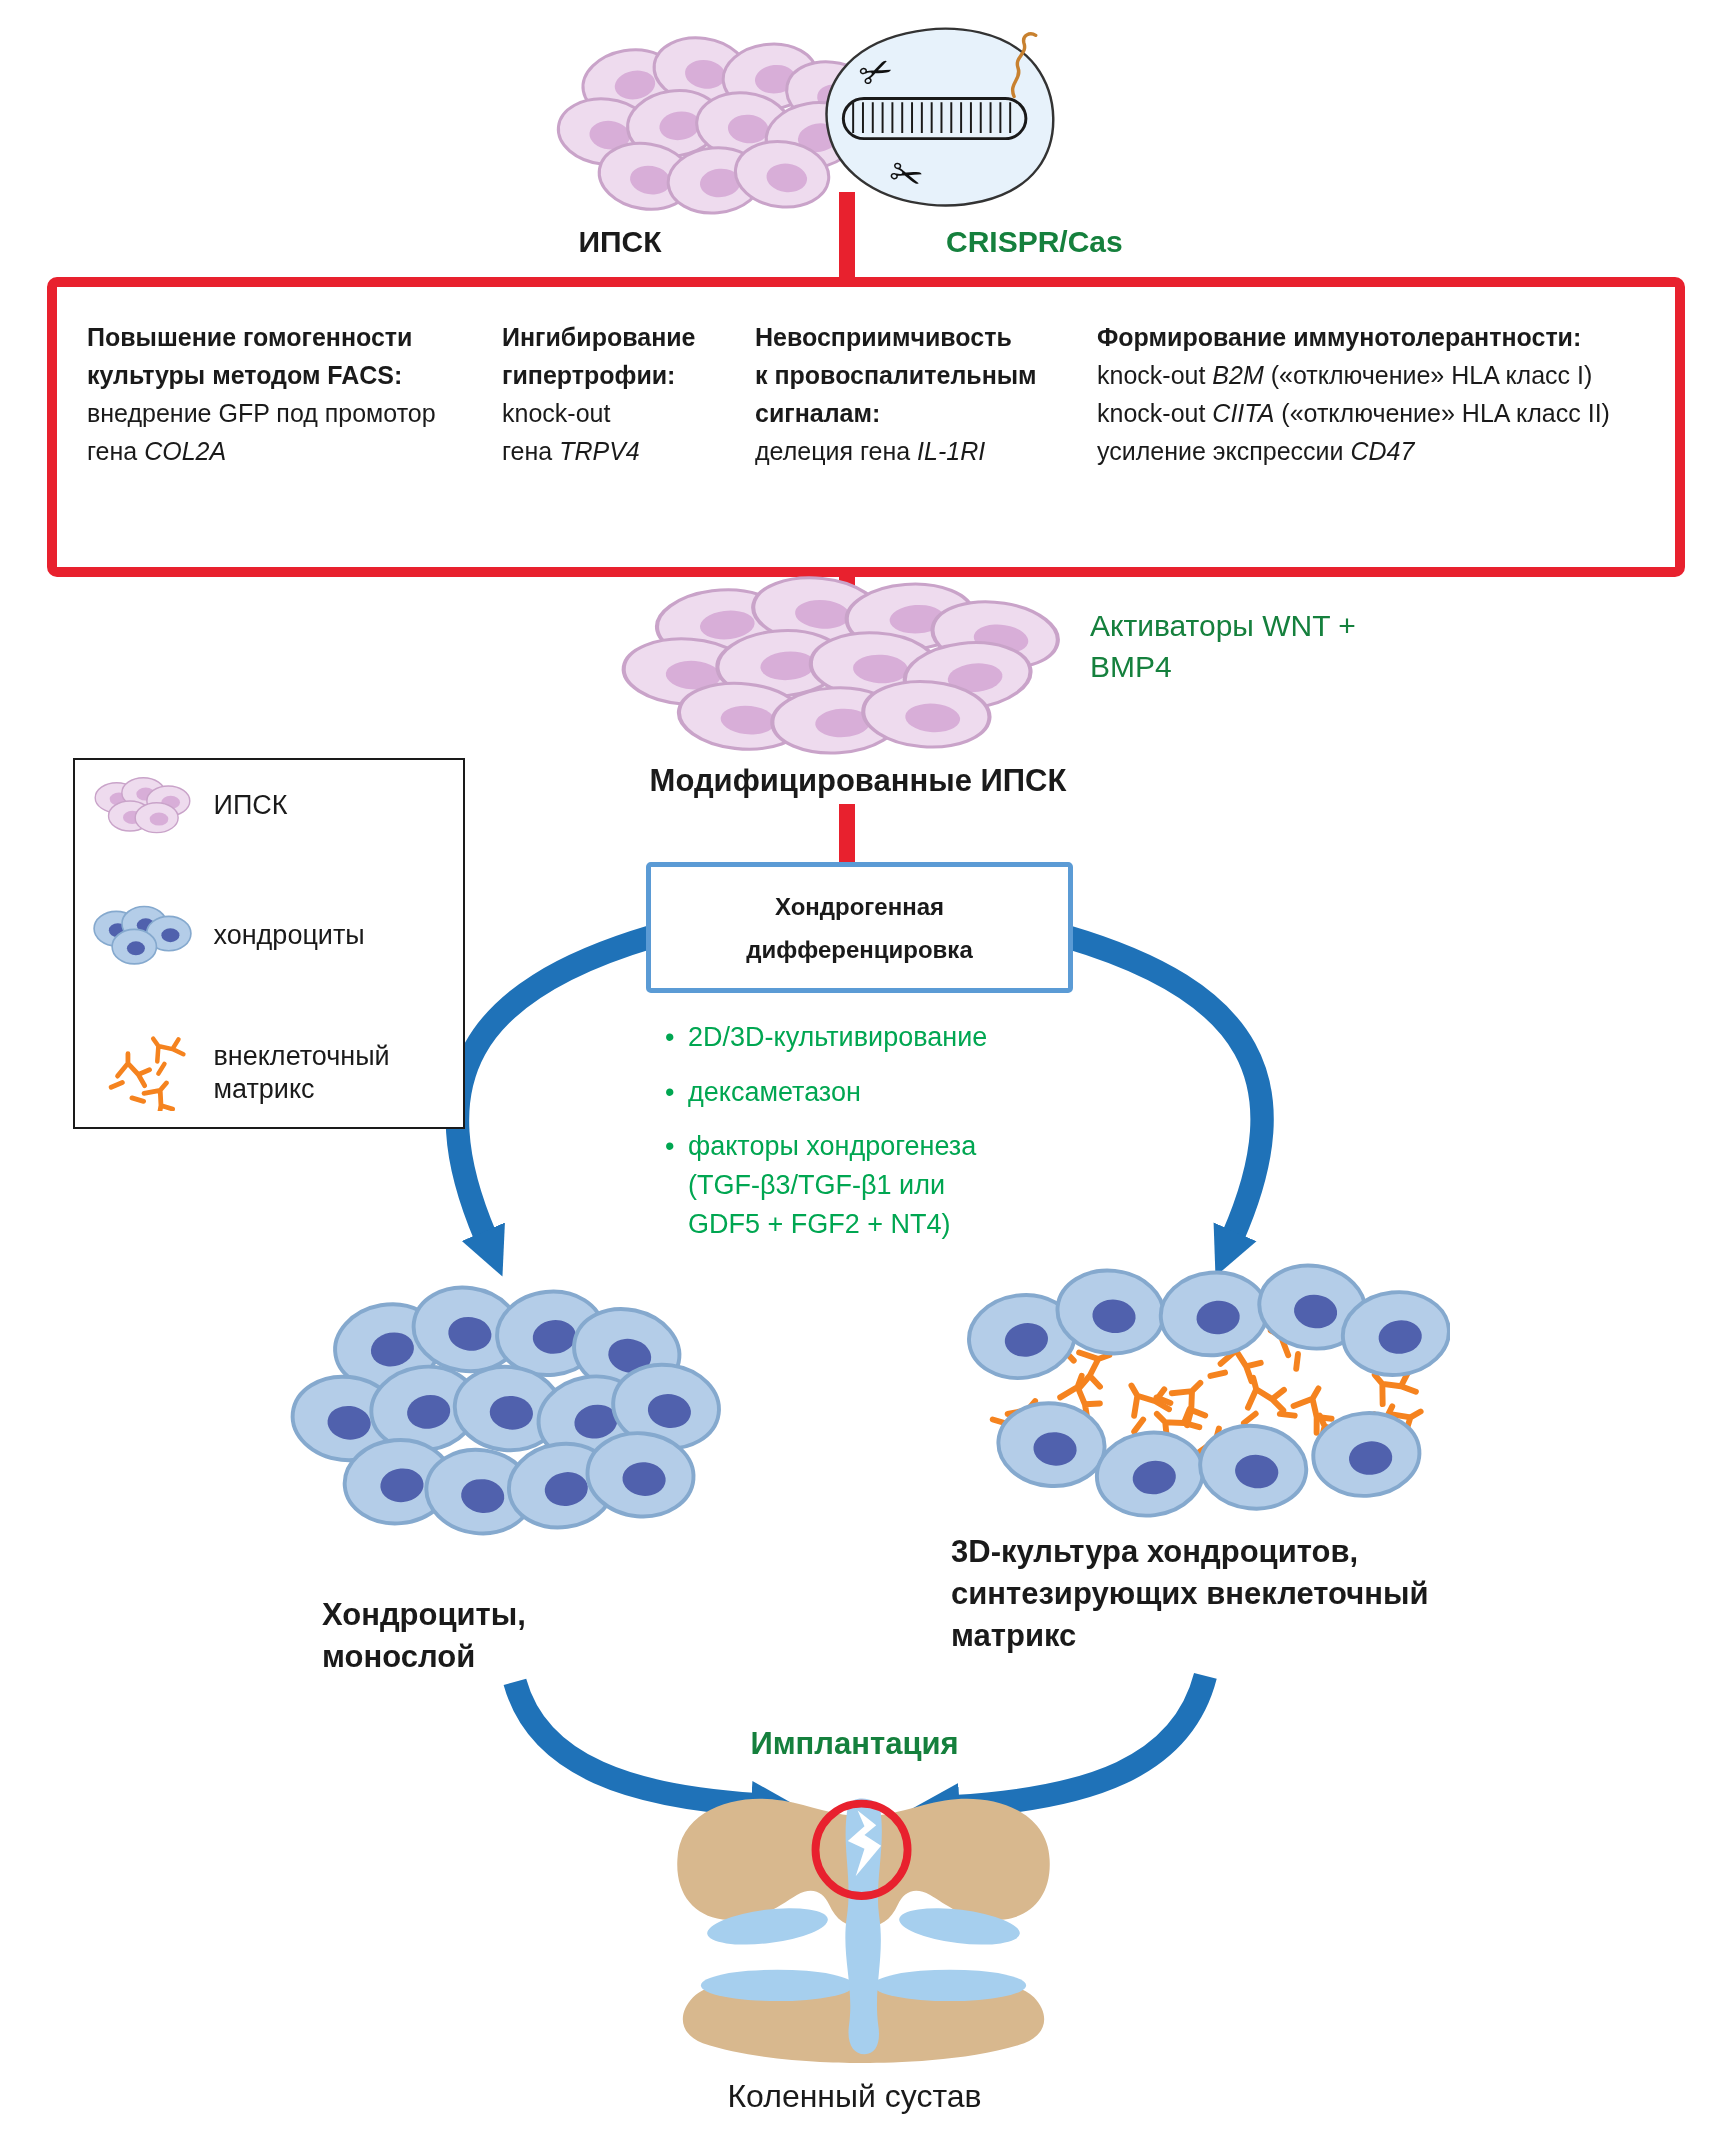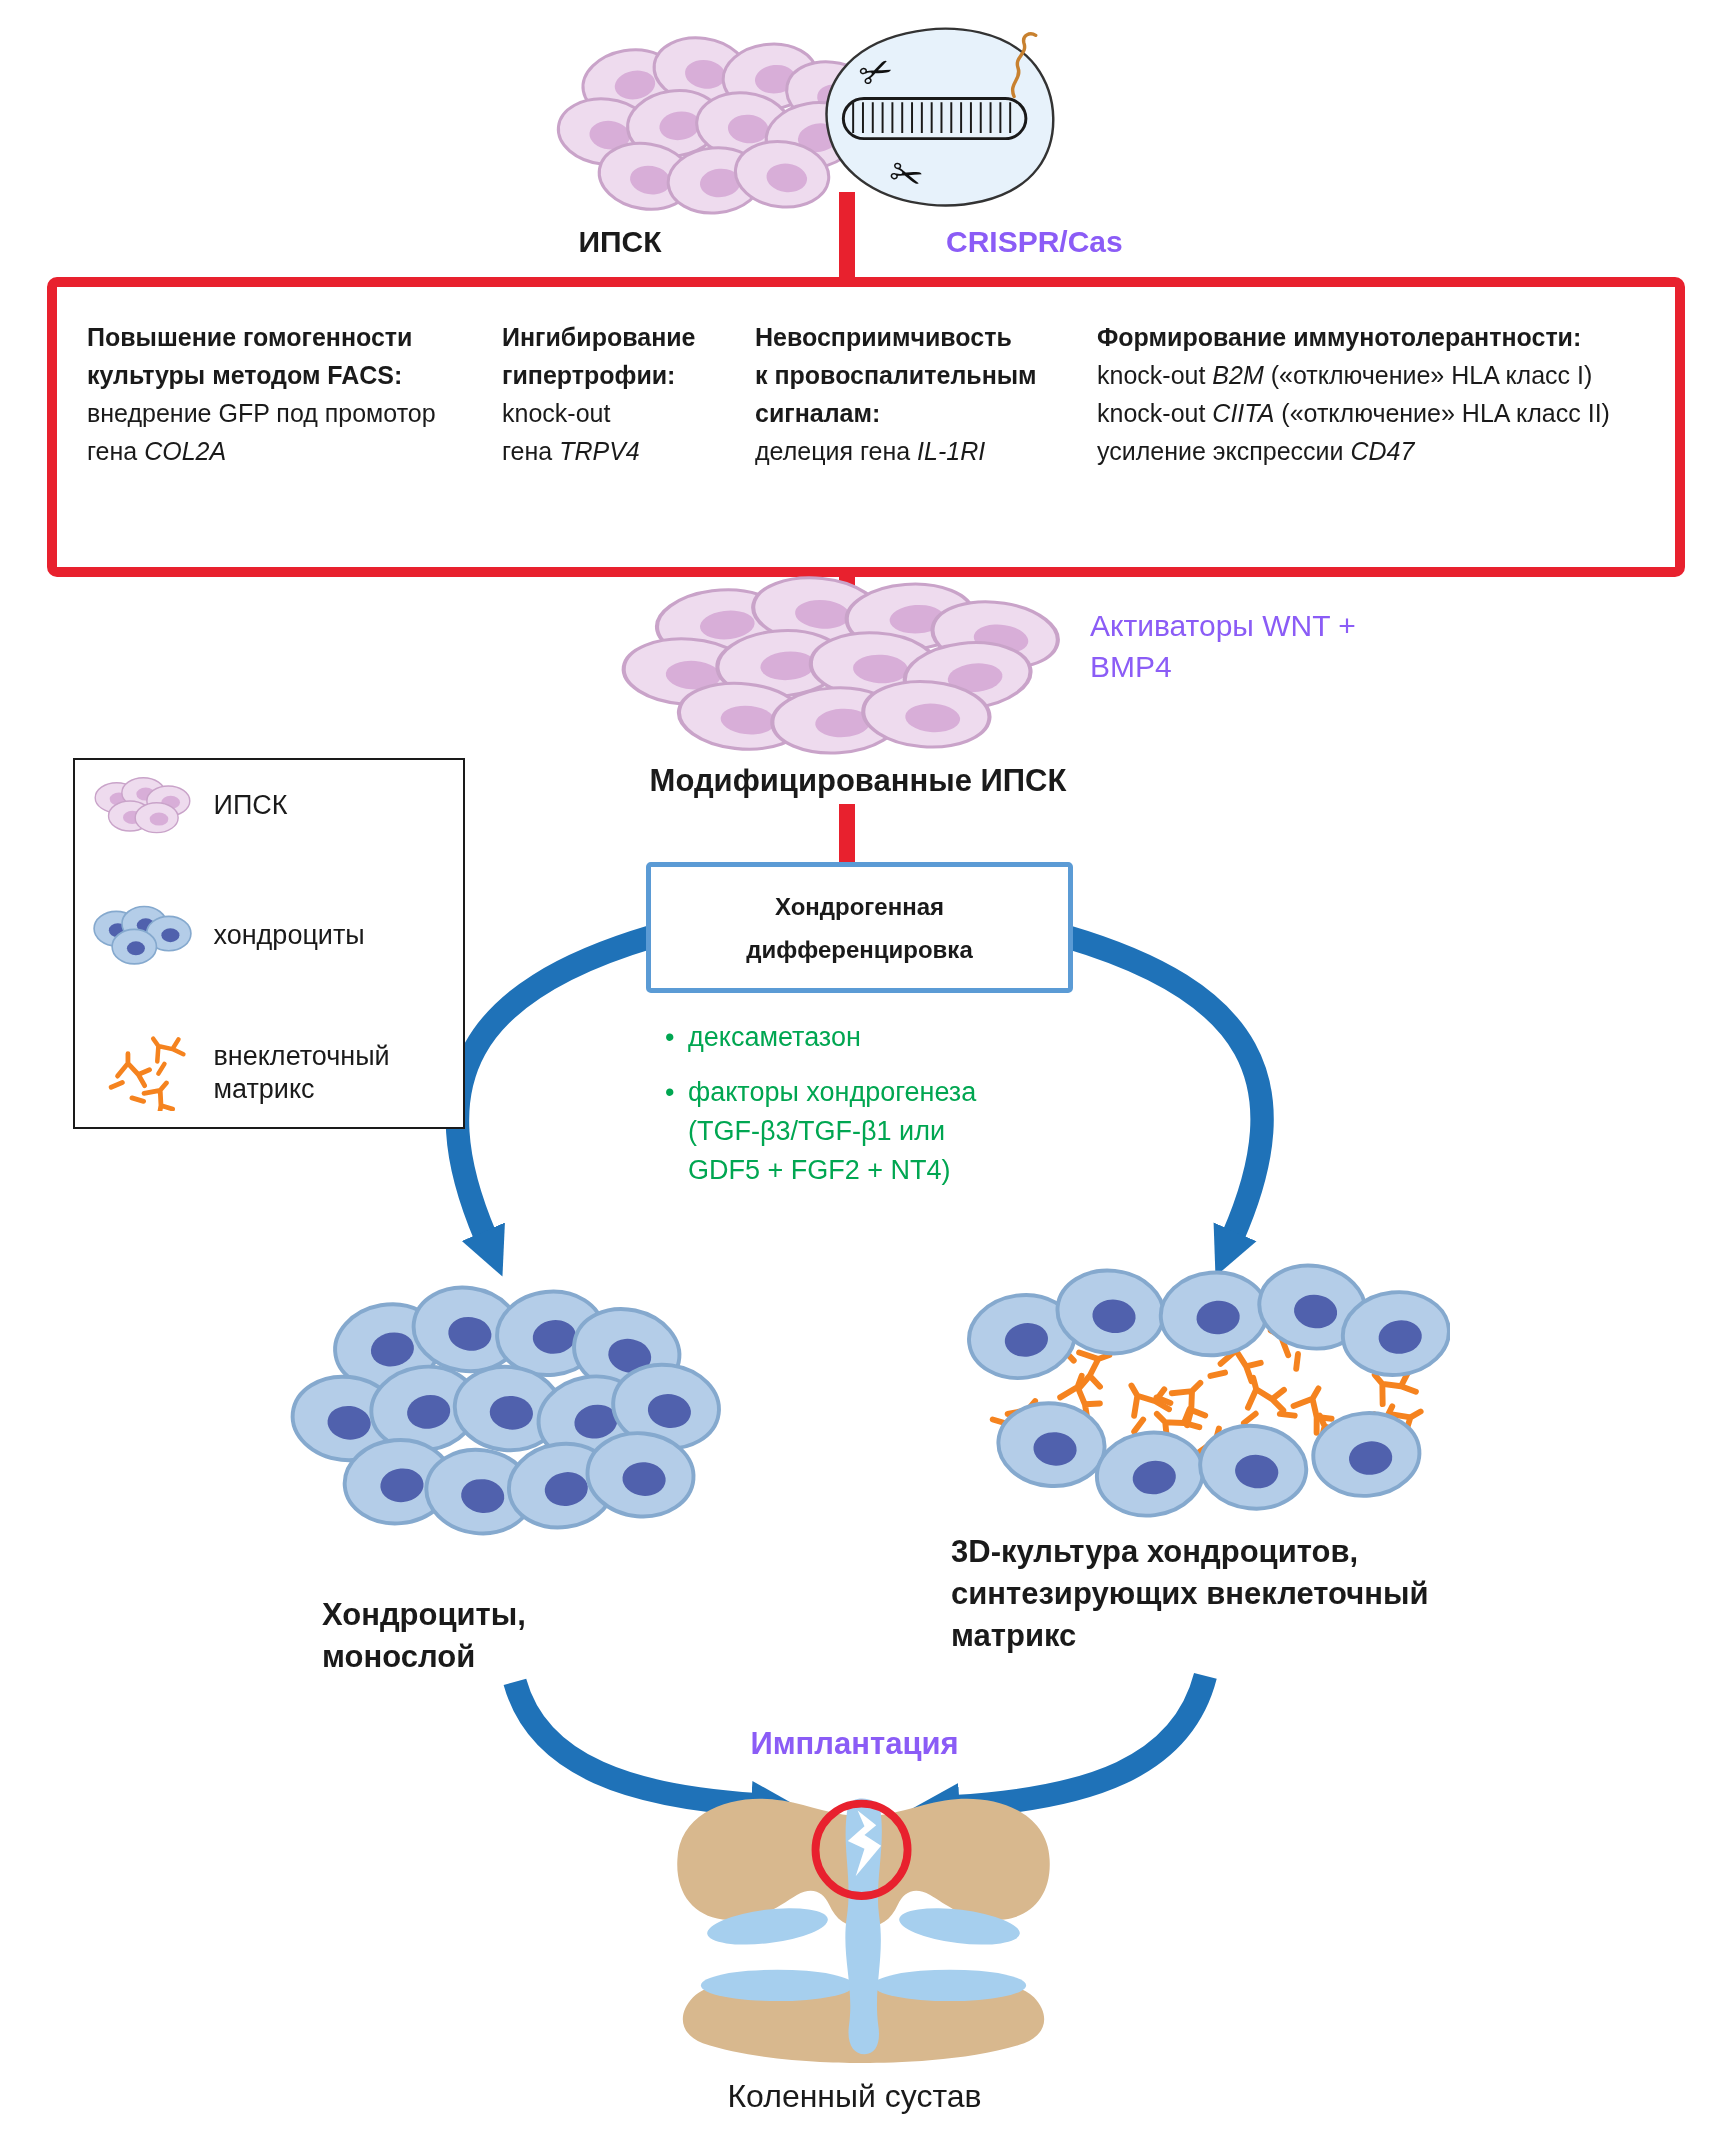--- a/index.html
+++ b/index.html
@@ -5,21 +5,21 @@
   *{margin:0;padding:0;box-sizing:border-box}
   html,body{background:#ffffff}
   body{font-family:"Liberation Sans","DejaVu Sans",sans-serif;color:#1a1a1a}
   .canvas{position:relative;width:1732px;height:2145px;margin:12px auto;background:#fff;overflow:hidden}
   .abs{position:absolute}
   .under{z-index:1}
   .mid{z-index:2}
   .topz{z-index:3}
   .b{font-weight:700}
   .i{font-style:italic}
-  .green{color:#8b5cf6}
+  .green{color:#15803d}
   .center{text-align:center}
   .red-line{background:#e8212e;width:15.6px}
   .h-label{font-size:30px;font-weight:700;line-height:37px}
   .gene-box{left:47px;top:265px;width:1638px;height:300px;border:10.7px solid #e8212e;border-radius:10px;background:#fff}
   .gene-col{position:absolute;top:31px;font-size:25px;line-height:38px;white-space:nowrap}
   .mod-label{font-size:31px;font-weight:700;text-align:center}
   .wnt-label{font-size:30px;font-weight:400;line-height:41px}
   .legend-box{left:73px;top:746px;width:392px;height:371px;border:2.9px solid #1a1a1a;background:#fff;padding:15.6px 9.8px;display:flex;flex-direction:column;justify-content:space-between}
   .legend-row{display:flex;align-items:center;gap:13.7px}
   .legend-icon{flex:0 0 115px;width:115px;display:flex;justify-content:center;align-items:center}
@@ -213,20 +213,21 @@
       </div>
       <div class="legend-label"><span>внеклеточный</span><br><span>матрикс</span></div>
     </div>
   </div>
 
   <div class="abs topz diff-box">
     <div><span>Хондрогенная</span><br><span>дифференцировка</span></div>
   </div>
 
   <div class="abs mid bullets">
+    <div class="bullet-item"><span>2D/3D-культивирование</span></div>
     <div class="bullet-item"><span>дексаметазон</span></div>
     <div class="bullet-item"><span>факторы хондрогенеза</span><br><span>(TGF-β3/TGF-β1 или</span><br><span>GDF5 + FGF2 + NT4)</span></div>
   </div>
 
   <svg class="abs mid" style="left:265px;top:1260px;width:462px;height:277px" viewBox="0 0 470 280" preserveAspectRatio="none">
       <use href="#g-chondro-mono"></use>
     </svg>
   <div class="abs mid result-label" style="left:322px;top:1582px;width:410px"><span>Хондроциты,</span><br><span>монослой</span></div>
 
   <svg class="abs mid" style="left:958px;top:1241px;width:492px;height:285px" viewBox="0 0 500 290" preserveAspectRatio="none">

